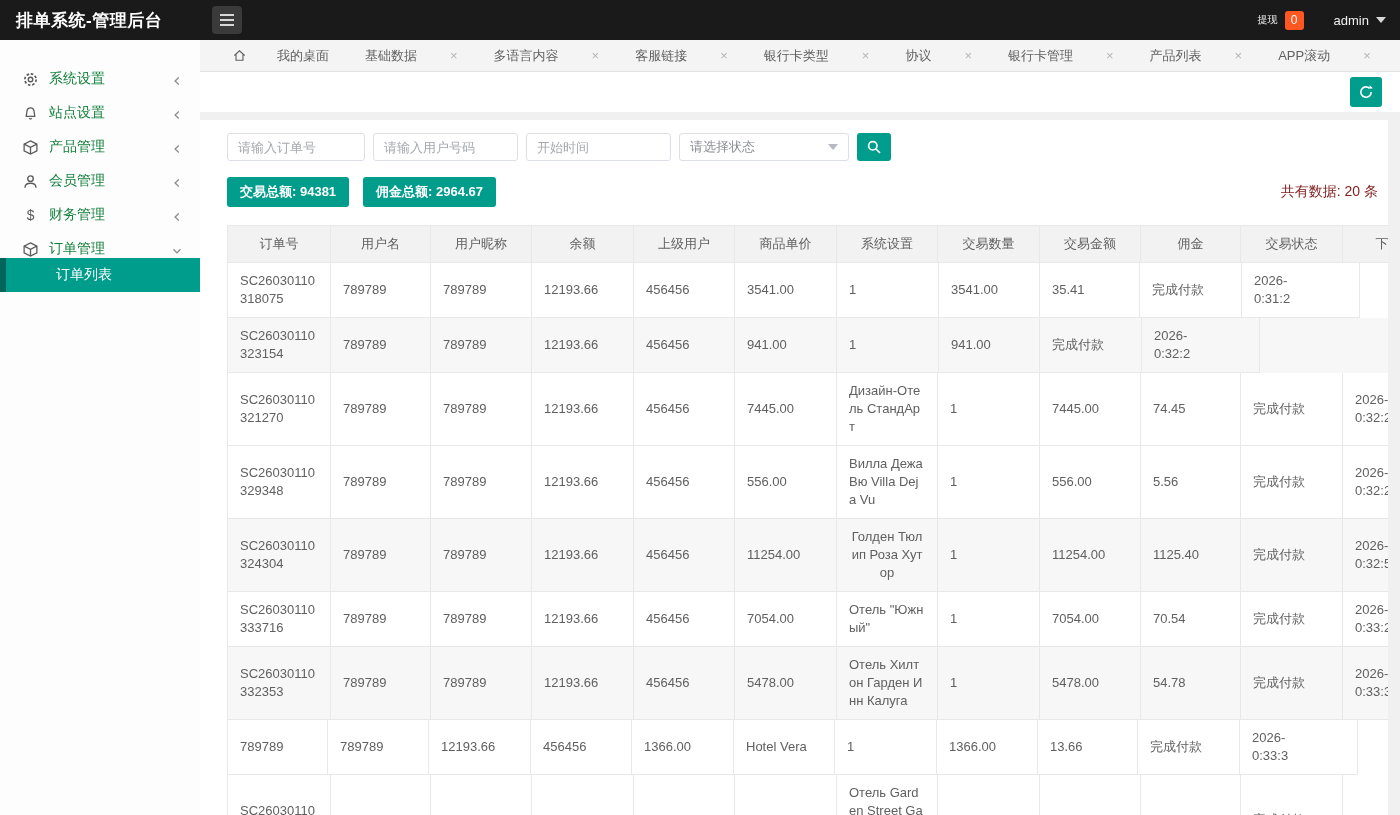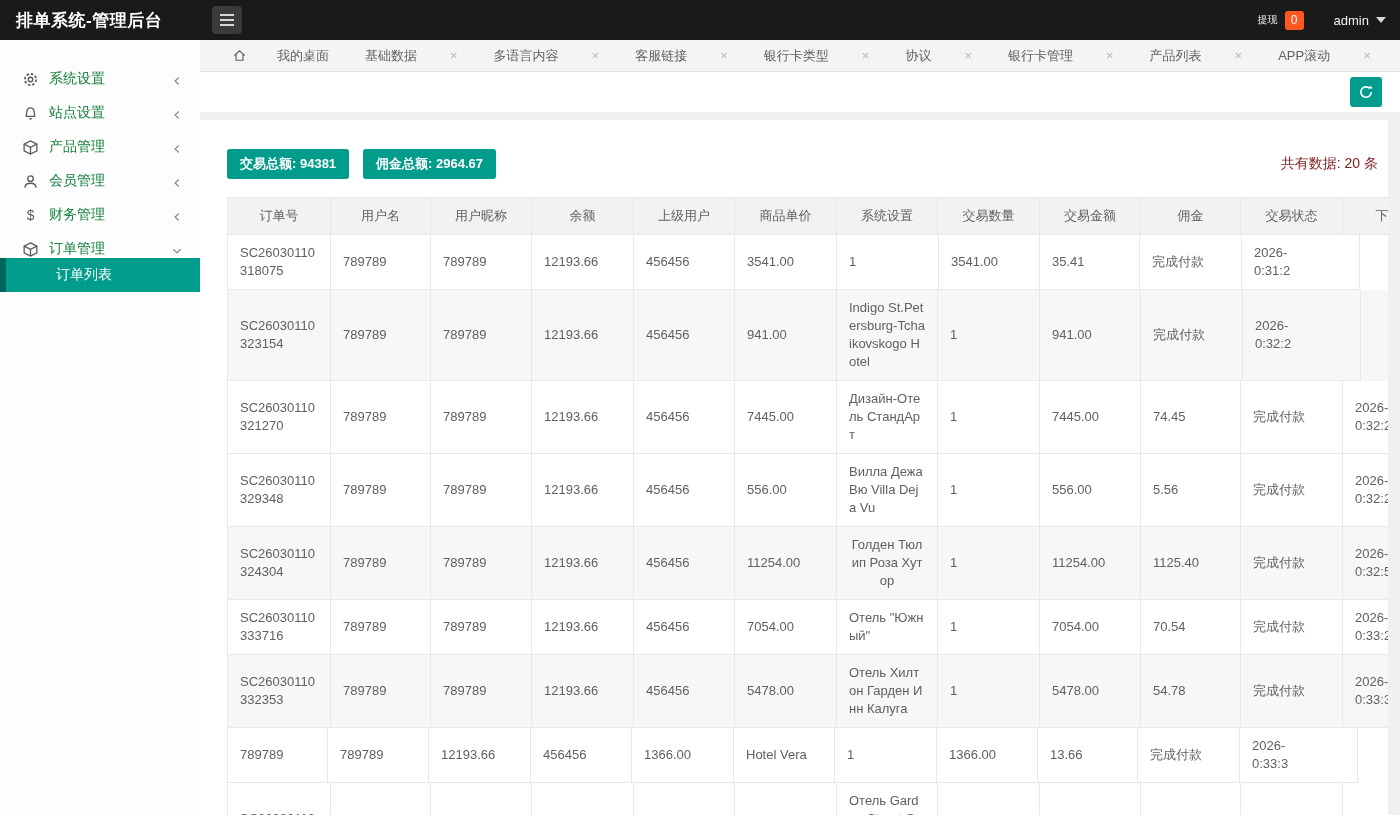--- a/index.html
+++ b/index.html
@@ -249,20 +249,37 @@
       <span style="display:inline-flex">
         <svg width="16" height="16" viewBox="0 0 16 16">
             <path d="M13.2 8 A5.2 5.2 0 1 1 11.6 4.3" fill="none" stroke="#fff" stroke-width="1.6"></path>
             <path d="M11.6 1.2 L11.6 4.8 L15 4.3 Z" fill="#fff"></path>
           </svg>
       </span>
     </button>
   </div>
 
   <div class="panel">
+    <div class="filters">
+      <input class="f-input" style="width: 138px;" placeholder="请输入订单号">
+      <input class="f-input" style="width: 145px;" placeholder="请输入用户号码">
+      <input class="f-input" style="width: 145px;" placeholder="开始时间">
+      <div class="f-select">
+        <span>请选择状态</span>
+        <span class="sel-caret"></span>
+      </div>
+      <button class="search-btn">
+        <span style="display:inline-flex">
+          <svg width="16" height="16" viewBox="0 0 16 16">
+              <circle cx="6.8" cy="6.8" r="4.2" fill="none" stroke="#fff" stroke-width="1.7"></circle>
+              <line x1="10" y1="10" x2="14" y2="14" stroke="#fff" stroke-width="1.7"></line>
+            </svg>
+        </span>
+      </button>
+    </div>
 
     <div class="summary">
       <span class="sum-badge">交易总额: 94381</span>
       <span class="sum-badge">佣金总额: 2964.67</span>
       <span class="count-text">共有数据: 20 条</span>
     </div>
 
     <div class="table">
       <div class="t-head">
           <div class="cell" style="width: 103px;">订单号</div>
@@ -295,21 +312,20 @@
               <div>0:31:2</div>
             </div>
           </div>
           <div class="t-row shaded">
             <div class="cell" style="width: 103px;">SC26030110323154</div>
             <div class="cell" style="width: 100px;">789789</div>
             <div class="cell" style="width: 101px;">789789</div>
             <div class="cell" style="width: 102px;">12193.66</div>
             <div class="cell" style="width: 101px;">456456</div>
             <div class="cell" style="width: 102px;">941.00</div>
-            <div class="cell" style="width: 101px;">Indigo St.Petersburg-Tchaikovskogo Hotel</div>
             <div class="cell" style="width: 102px;">1</div>
             <div class="cell" style="width: 101px;">941.00</div>
             <div class="cell" style="width: 102px;">完成付款</div>
             <div class="cell" style="width: 118px;">
               <div>2026-</div>
               <div>0:32:2</div>
             </div>
           </div>
           <div class="t-row">
             <div class="cell" style="width: 103px;">SC26030110321270</div>

